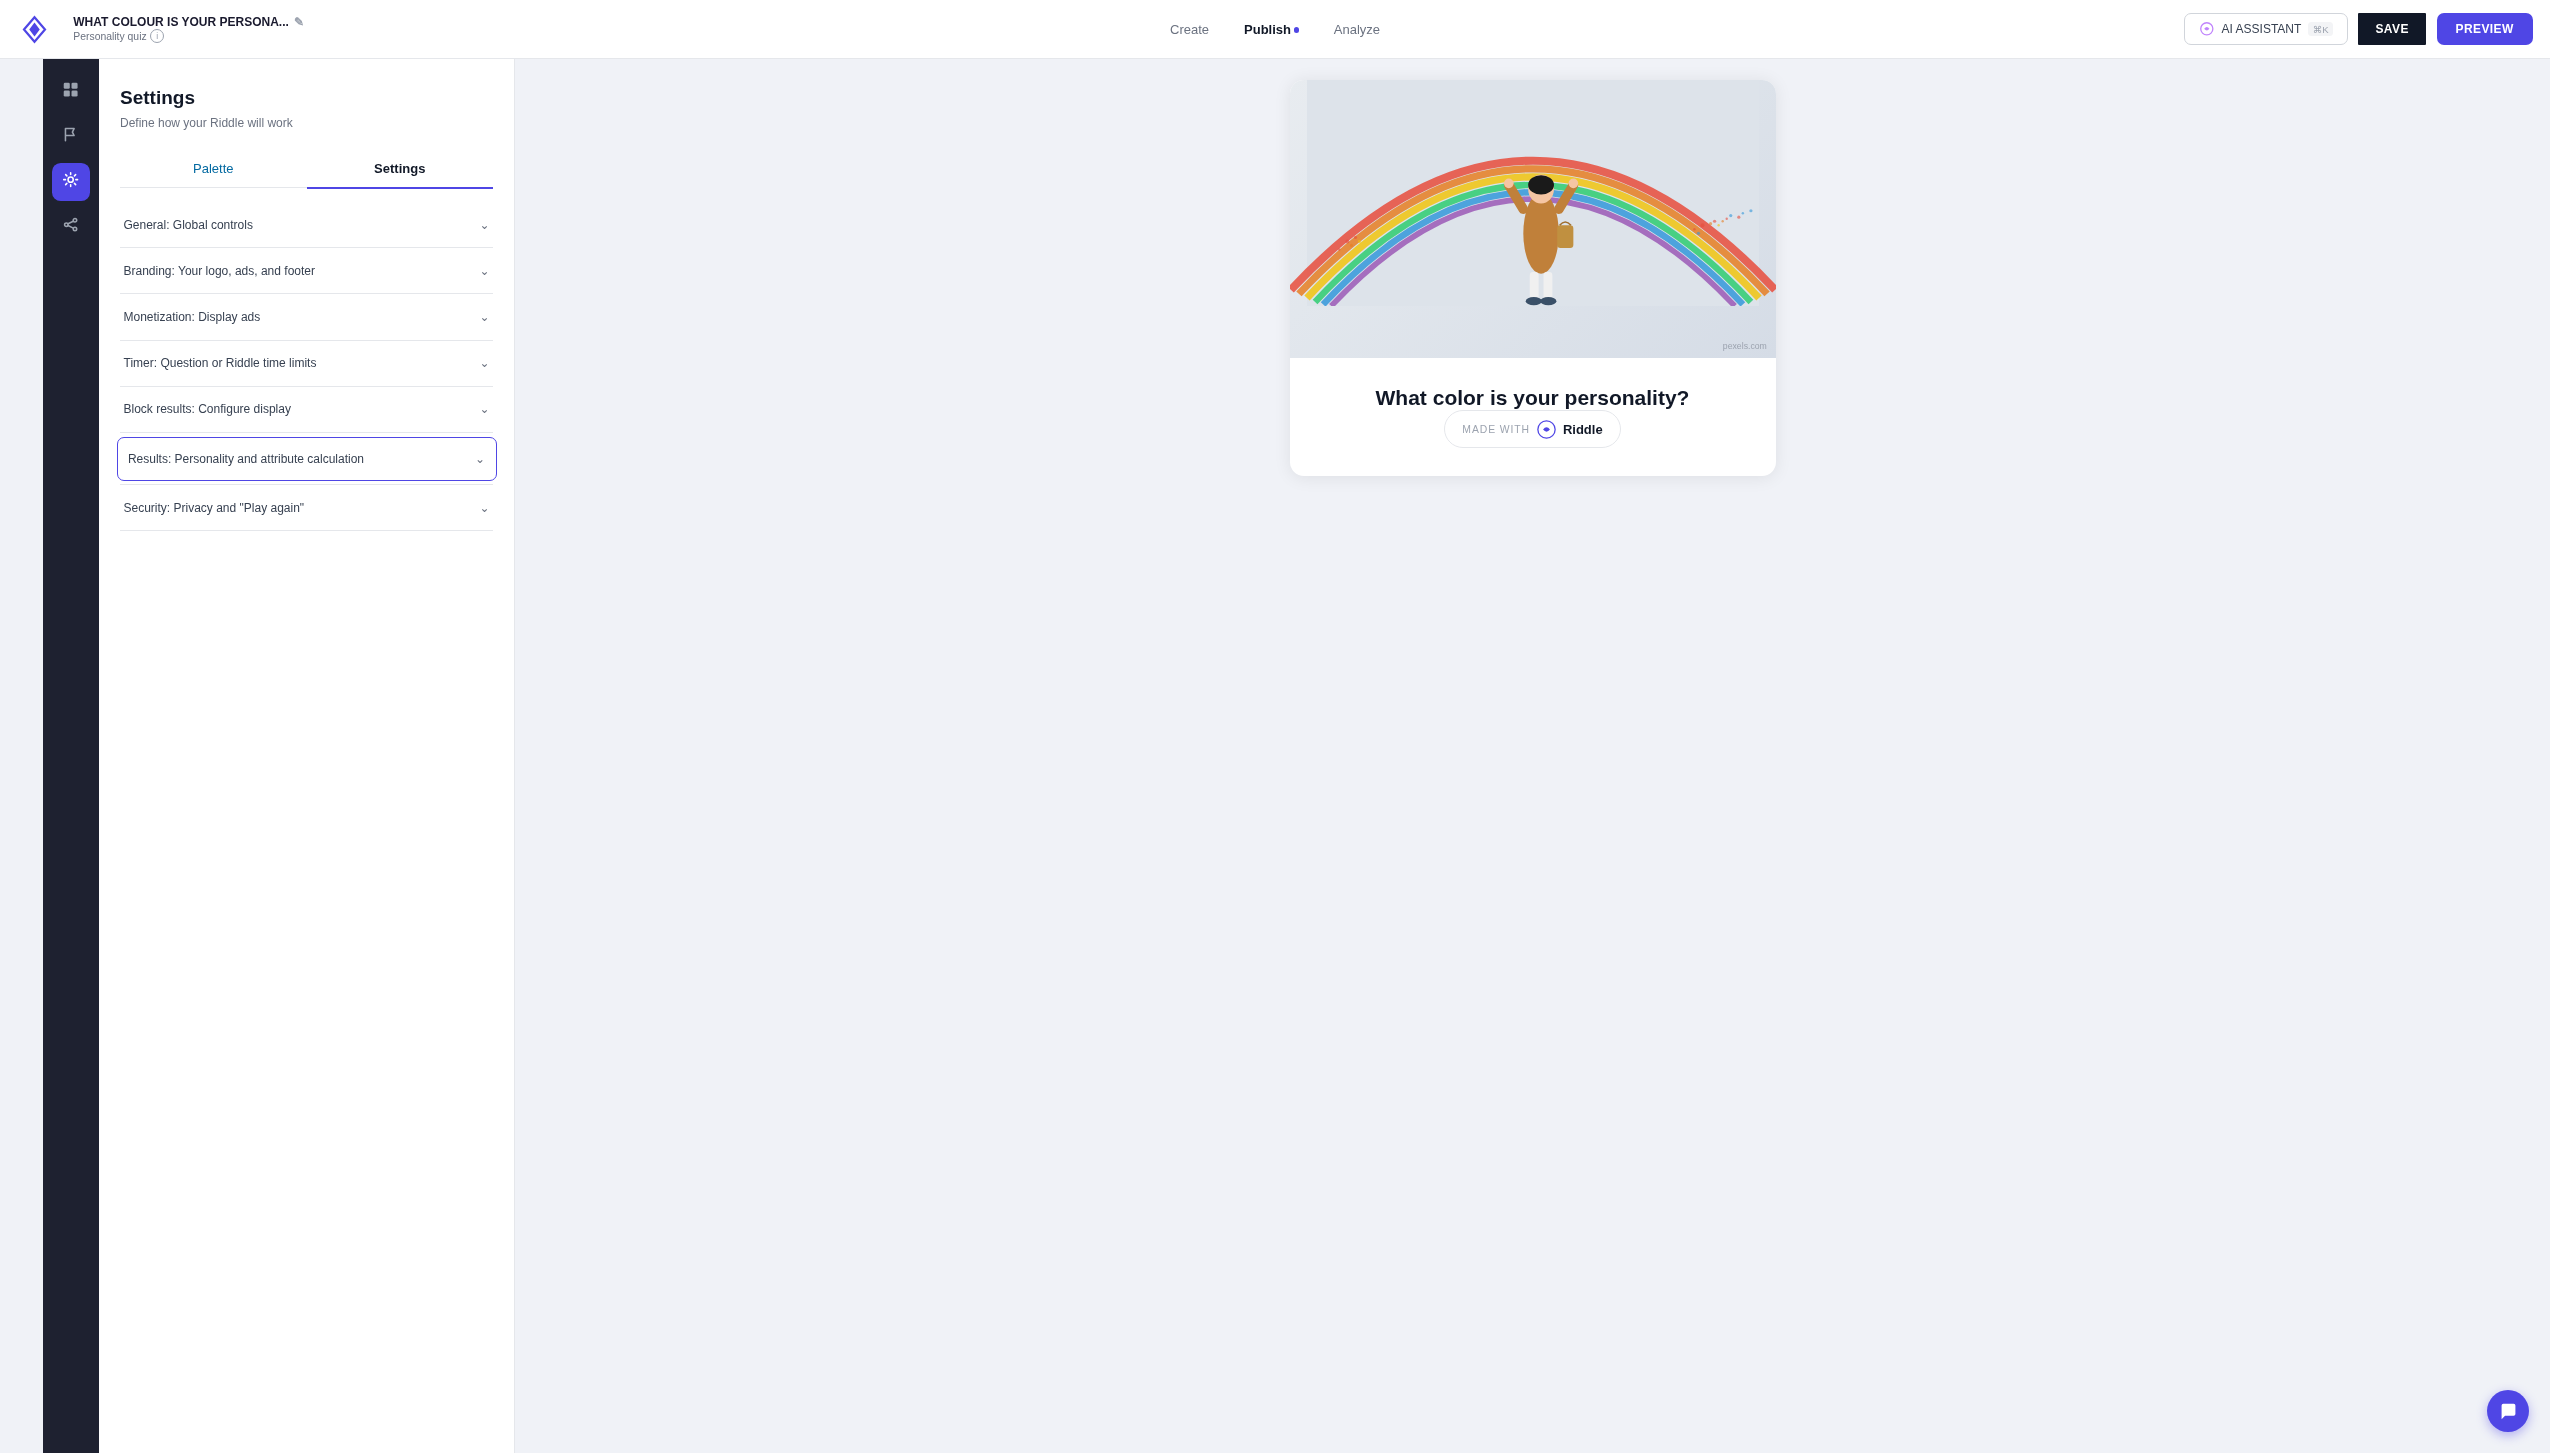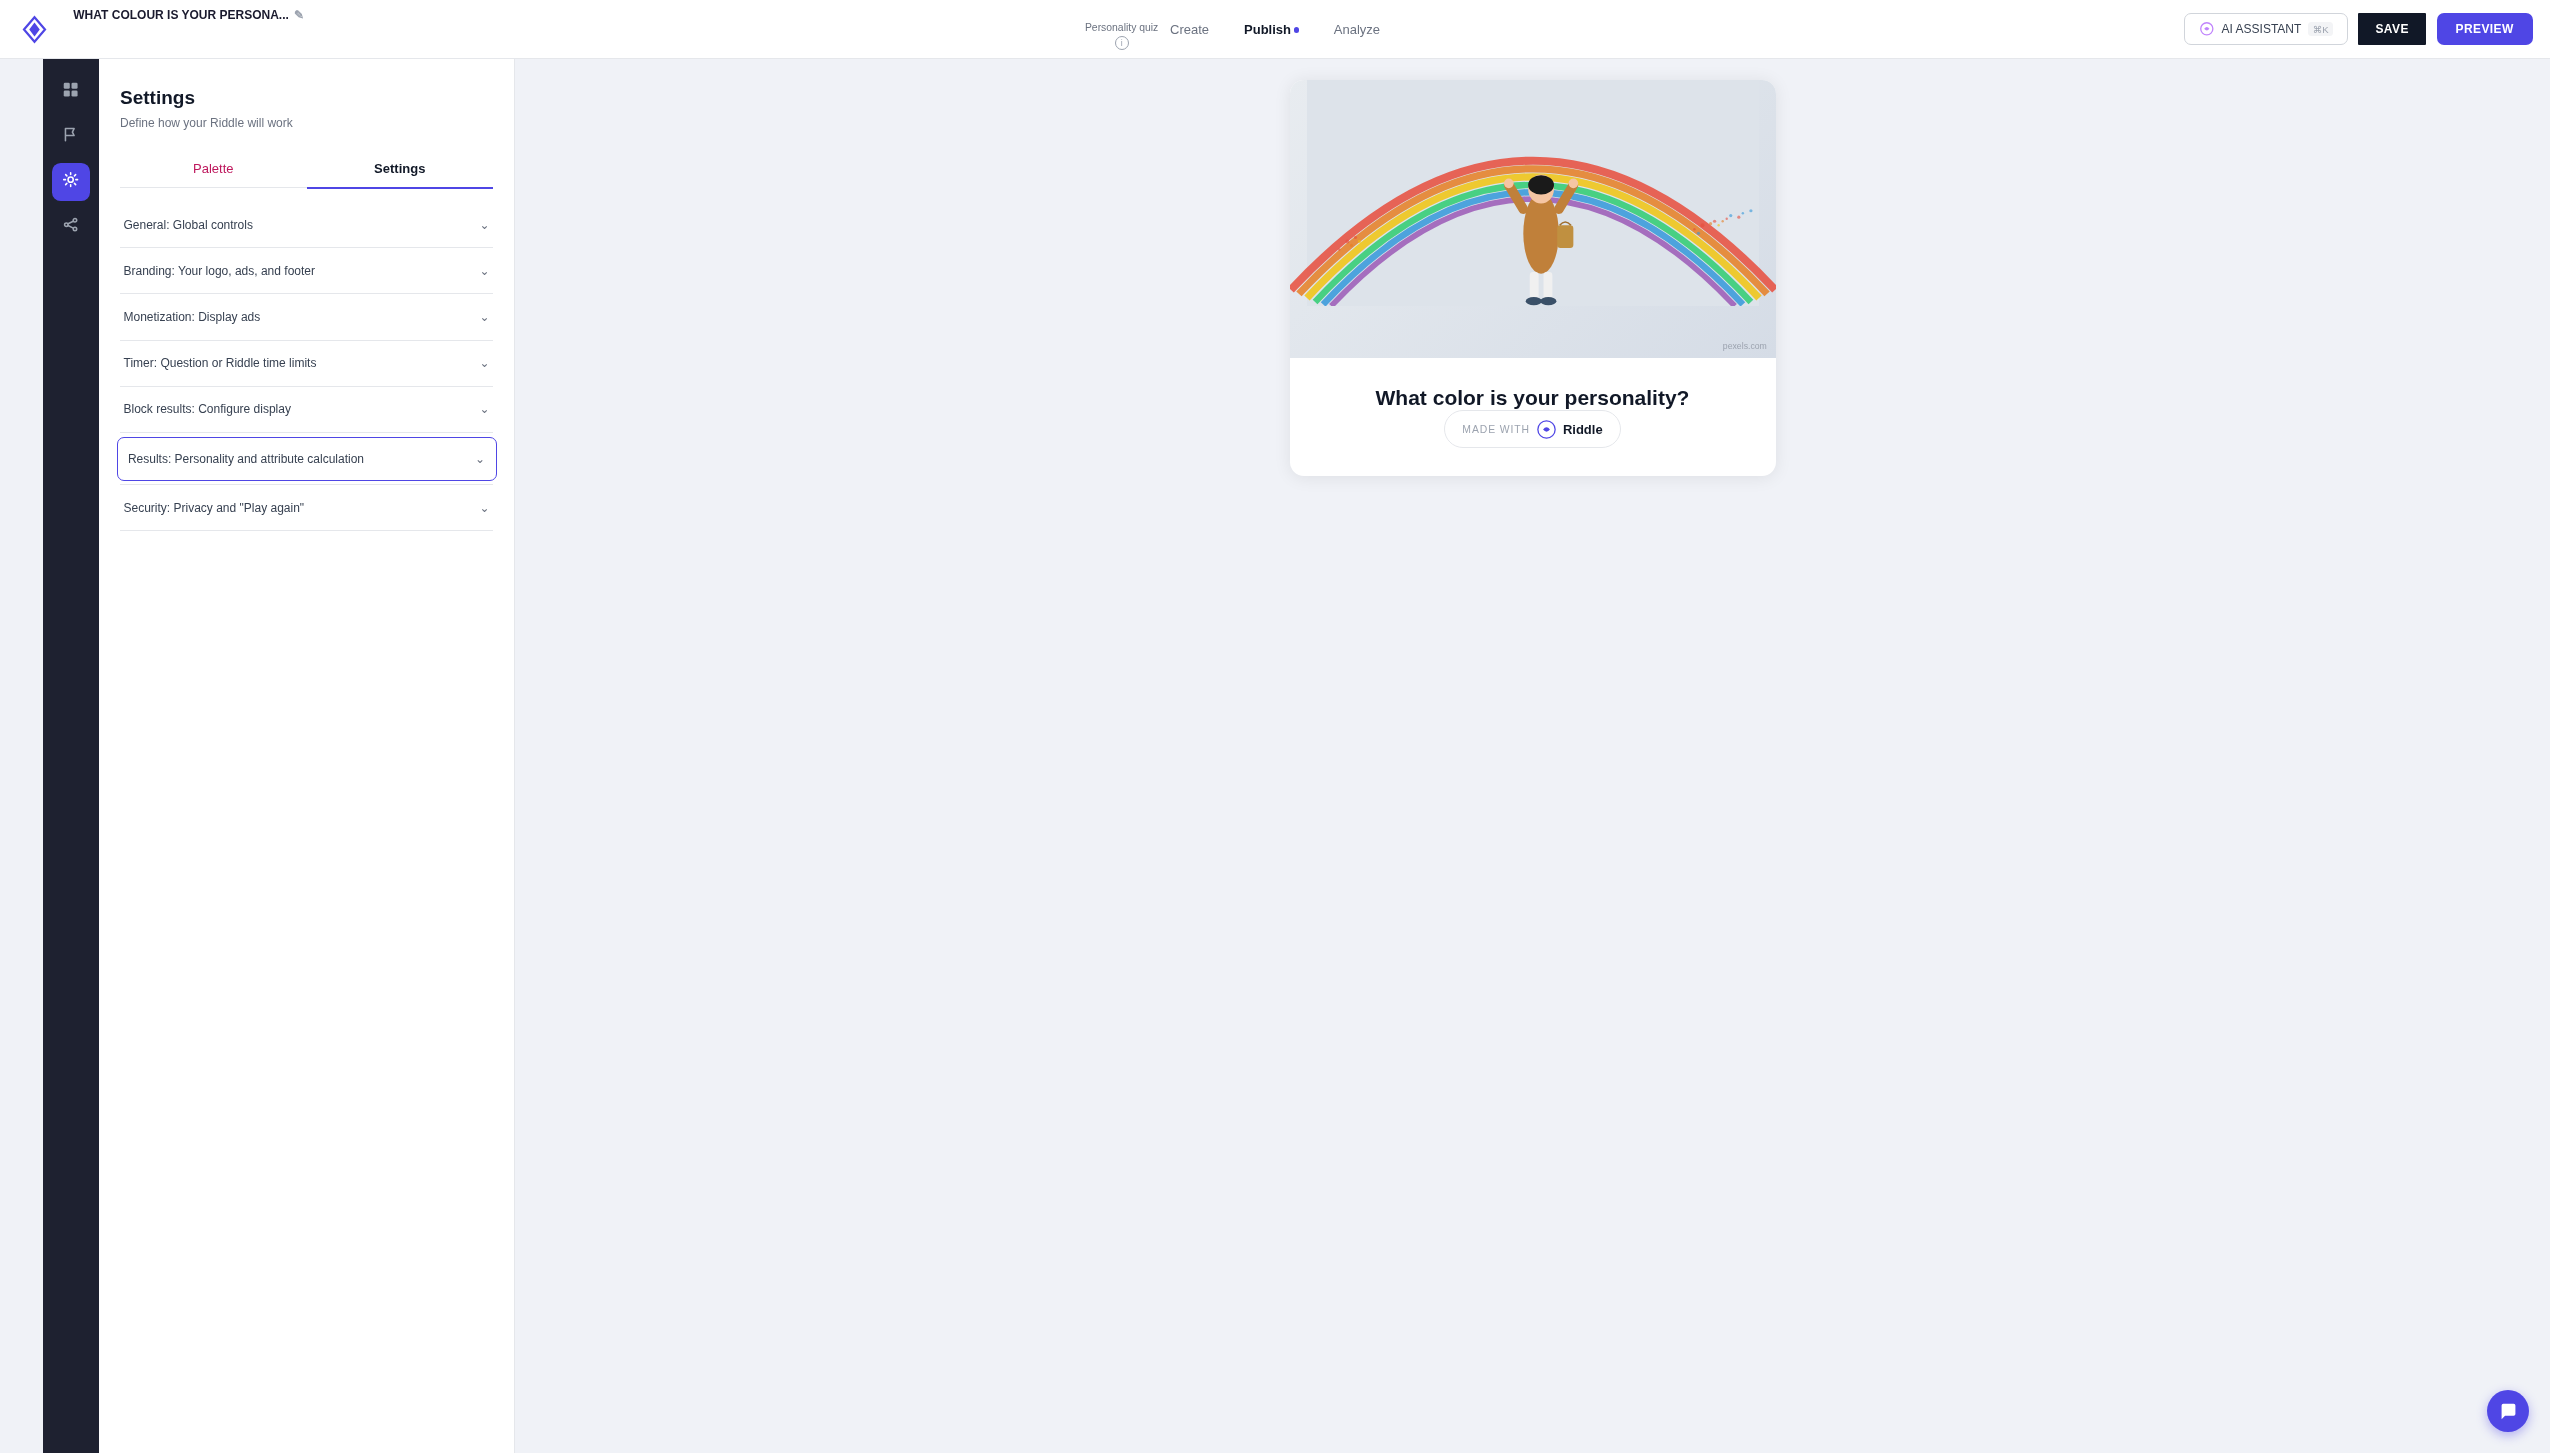--- a/index.html
+++ b/index.html
@@ -38,21 +38,20 @@
       display: flex;
       align-items: center;
       gap: 5.2px;
     }
     .header-subtitle {
       font-size: 10.4px;
       color: #6b7280;
       display: flex;
       align-items: center;
       gap: 3.5px;
-      flex-direction: column;
     }
     .edit-icon {
       color: #9ca3af;
       font-size: 12px;
       cursor: pointer;
     }
     .info-icon {
       width: 14px;
       height: 14px;
       border-radius: 50%;
@@ -226,21 +225,21 @@
       display: flex;
       border-bottom: 1.7px solid #e5e7eb;
       margin-bottom: 14px;
     }
     .tab {
       flex: 1;
       text-align: center;
       padding: 10.4px 0;
       font-size: 13px;
       font-weight: 500;
-      color: #be185d;
+      color: #0369a1;
       cursor: pointer;
       border-bottom: 2.6px solid transparent;
       margin-bottom: -1.7px;
     }
     .tab.active {
       color: #111827;
       font-weight: 700;
       border-bottom-color: #4f46e5;
     }
 

